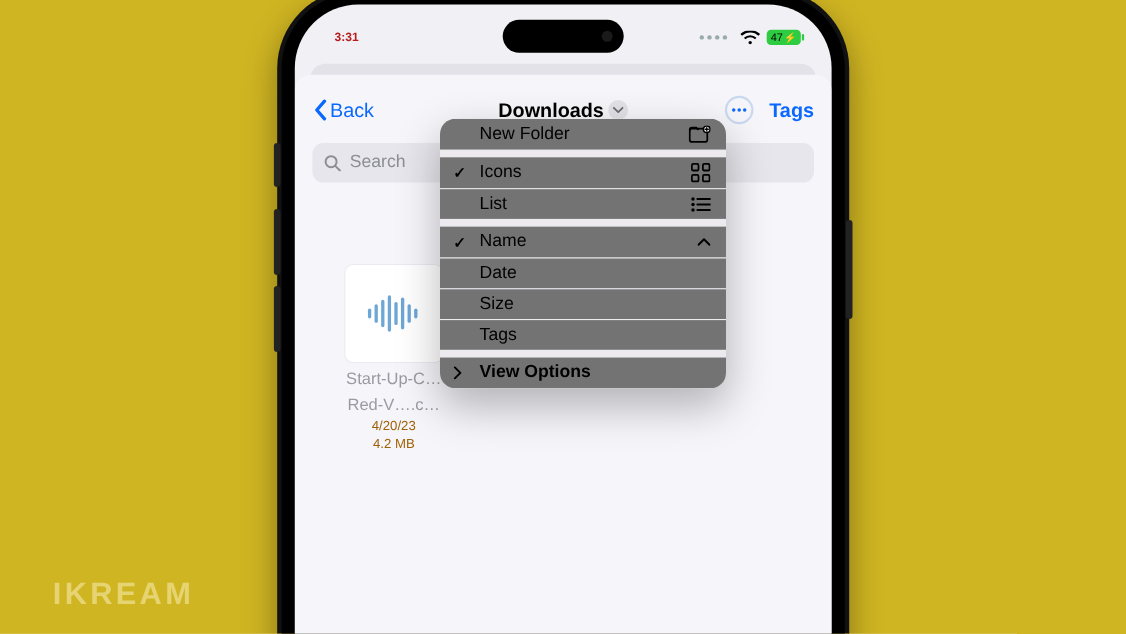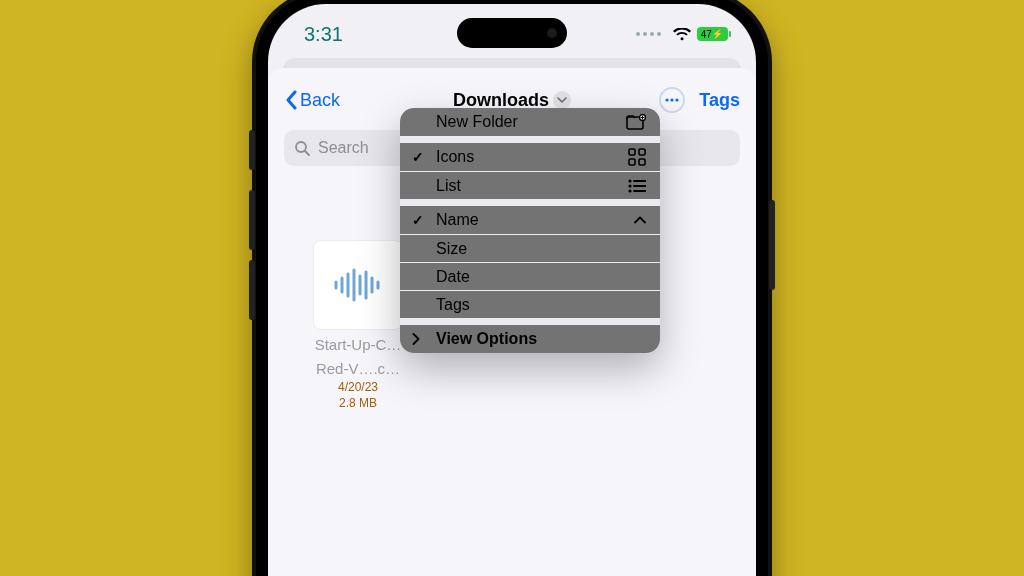--- a/index.html
+++ b/index.html
@@ -80,21 +80,21 @@
   .status {
     position: absolute;
     top: 0; left: 0; right: 0;
     height: 50px;
     display: flex; align-items: center;
     justify-content: space-between;
     padding: 10px 28px 0 36px;
     z-index: 30;
   }
   .status .time {
-    font-weight: 400; font-size: 20px; color: #0f766e;
+    font-weight: 700; font-size: 11px; color: #b91c1c;
   }
   .status .right {
     display: flex; align-items: center; gap: 6px;
   }
   .status-dots { display:flex; gap:3px; margin-right:6px;}
   .status-dots i { width:4px; height:4px; border-radius:50%; background:#9aa; display:block;}
   .wifi-icon { color:#000; }
   .battery {
     display: inline-flex; align-items: center;
     height: 14px;
@@ -235,20 +235,21 @@
     margin-left:auto; display:flex; align-items:center;
   }
   .menu .row.view-options { font-weight:600; }
 
   svg { display:block; }
 </style>
 </head>
 <body>
 
 <div class="stage">
+  <div class="watermark">IKREAM</div>
 
   <div class="phone">
     <div class="side-btn s1"></div>
     <div class="side-btn s2"></div>
     <div class="side-btn s3"></div>
     <div class="side-btn sr"></div>
 
     <div class="screen">
       <div class="notch"></div>
 
@@ -326,21 +327,21 @@
                 <line x1="28" y1="8" x2="28" y2="26"></line>
                 <line x1="34" y1="4" x2="34" y2="30"></line>
                 <line x1="40" y1="10" x2="40" y2="24"></line>
                 <line x1="46" y1="14" x2="46" y2="20"></line>
               </g>
             </svg>
           </div>
           <div class="file-name">Start-Up-C…</div>
           <div class="file-name">Red-V….c…</div>
           <div class="file-meta">4/20/23</div>
-          <div class="file-meta">2.8 MB</div>
+          <div class="file-meta">4.2 MB</div>
         </div>
       </div>
 
       <div class="menu">
         <div class="row">
           <span>New Folder</span>
           <span class="trailing">
             <svg width="20" height="16" viewBox="0 0 20 16">
               <rect x="1" y="3" width="16" height="12" rx="2" fill="none" stroke="#000" stroke-width="1.6"></rect>
               <path d="M1 5V4a2 2 0 0 1 2-2h4l2 2" fill="none" stroke="#000" stroke-width="1.6"></path>
@@ -379,24 +380,24 @@
         <div class="row">
           <span class="check">✓</span>
           <span>Name</span>
           <span class="trailing">
             <svg width="12" height="8" viewBox="0 0 12 8">
                 <path d="M1 6.5 6 1.5l5 5" fill="none" stroke="#000" stroke-width="1.8" stroke-linecap="round" stroke-linejoin="round"></path>
               </svg>
           </span>
         </div>
         <div class="row">
+          <span>Date</span>
+        </div>
+        <div class="row">
           <span>Size</span>
-        </div>
-        <div class="row">
-          <span>Date</span>
         </div>
         <div class="row">
           <span>Tags</span>
         </div>
         <div class="group-sep"></div>
         <div class="row view-options">
           <span class="chev-right">
             <svg width="8" height="12" viewBox="0 0 8 12">
                 <path d="M1.5 1 6.5 6l-5 5" fill="none" stroke="#000" stroke-width="1.8" stroke-linecap="round" stroke-linejoin="round"></path>
               </svg>

